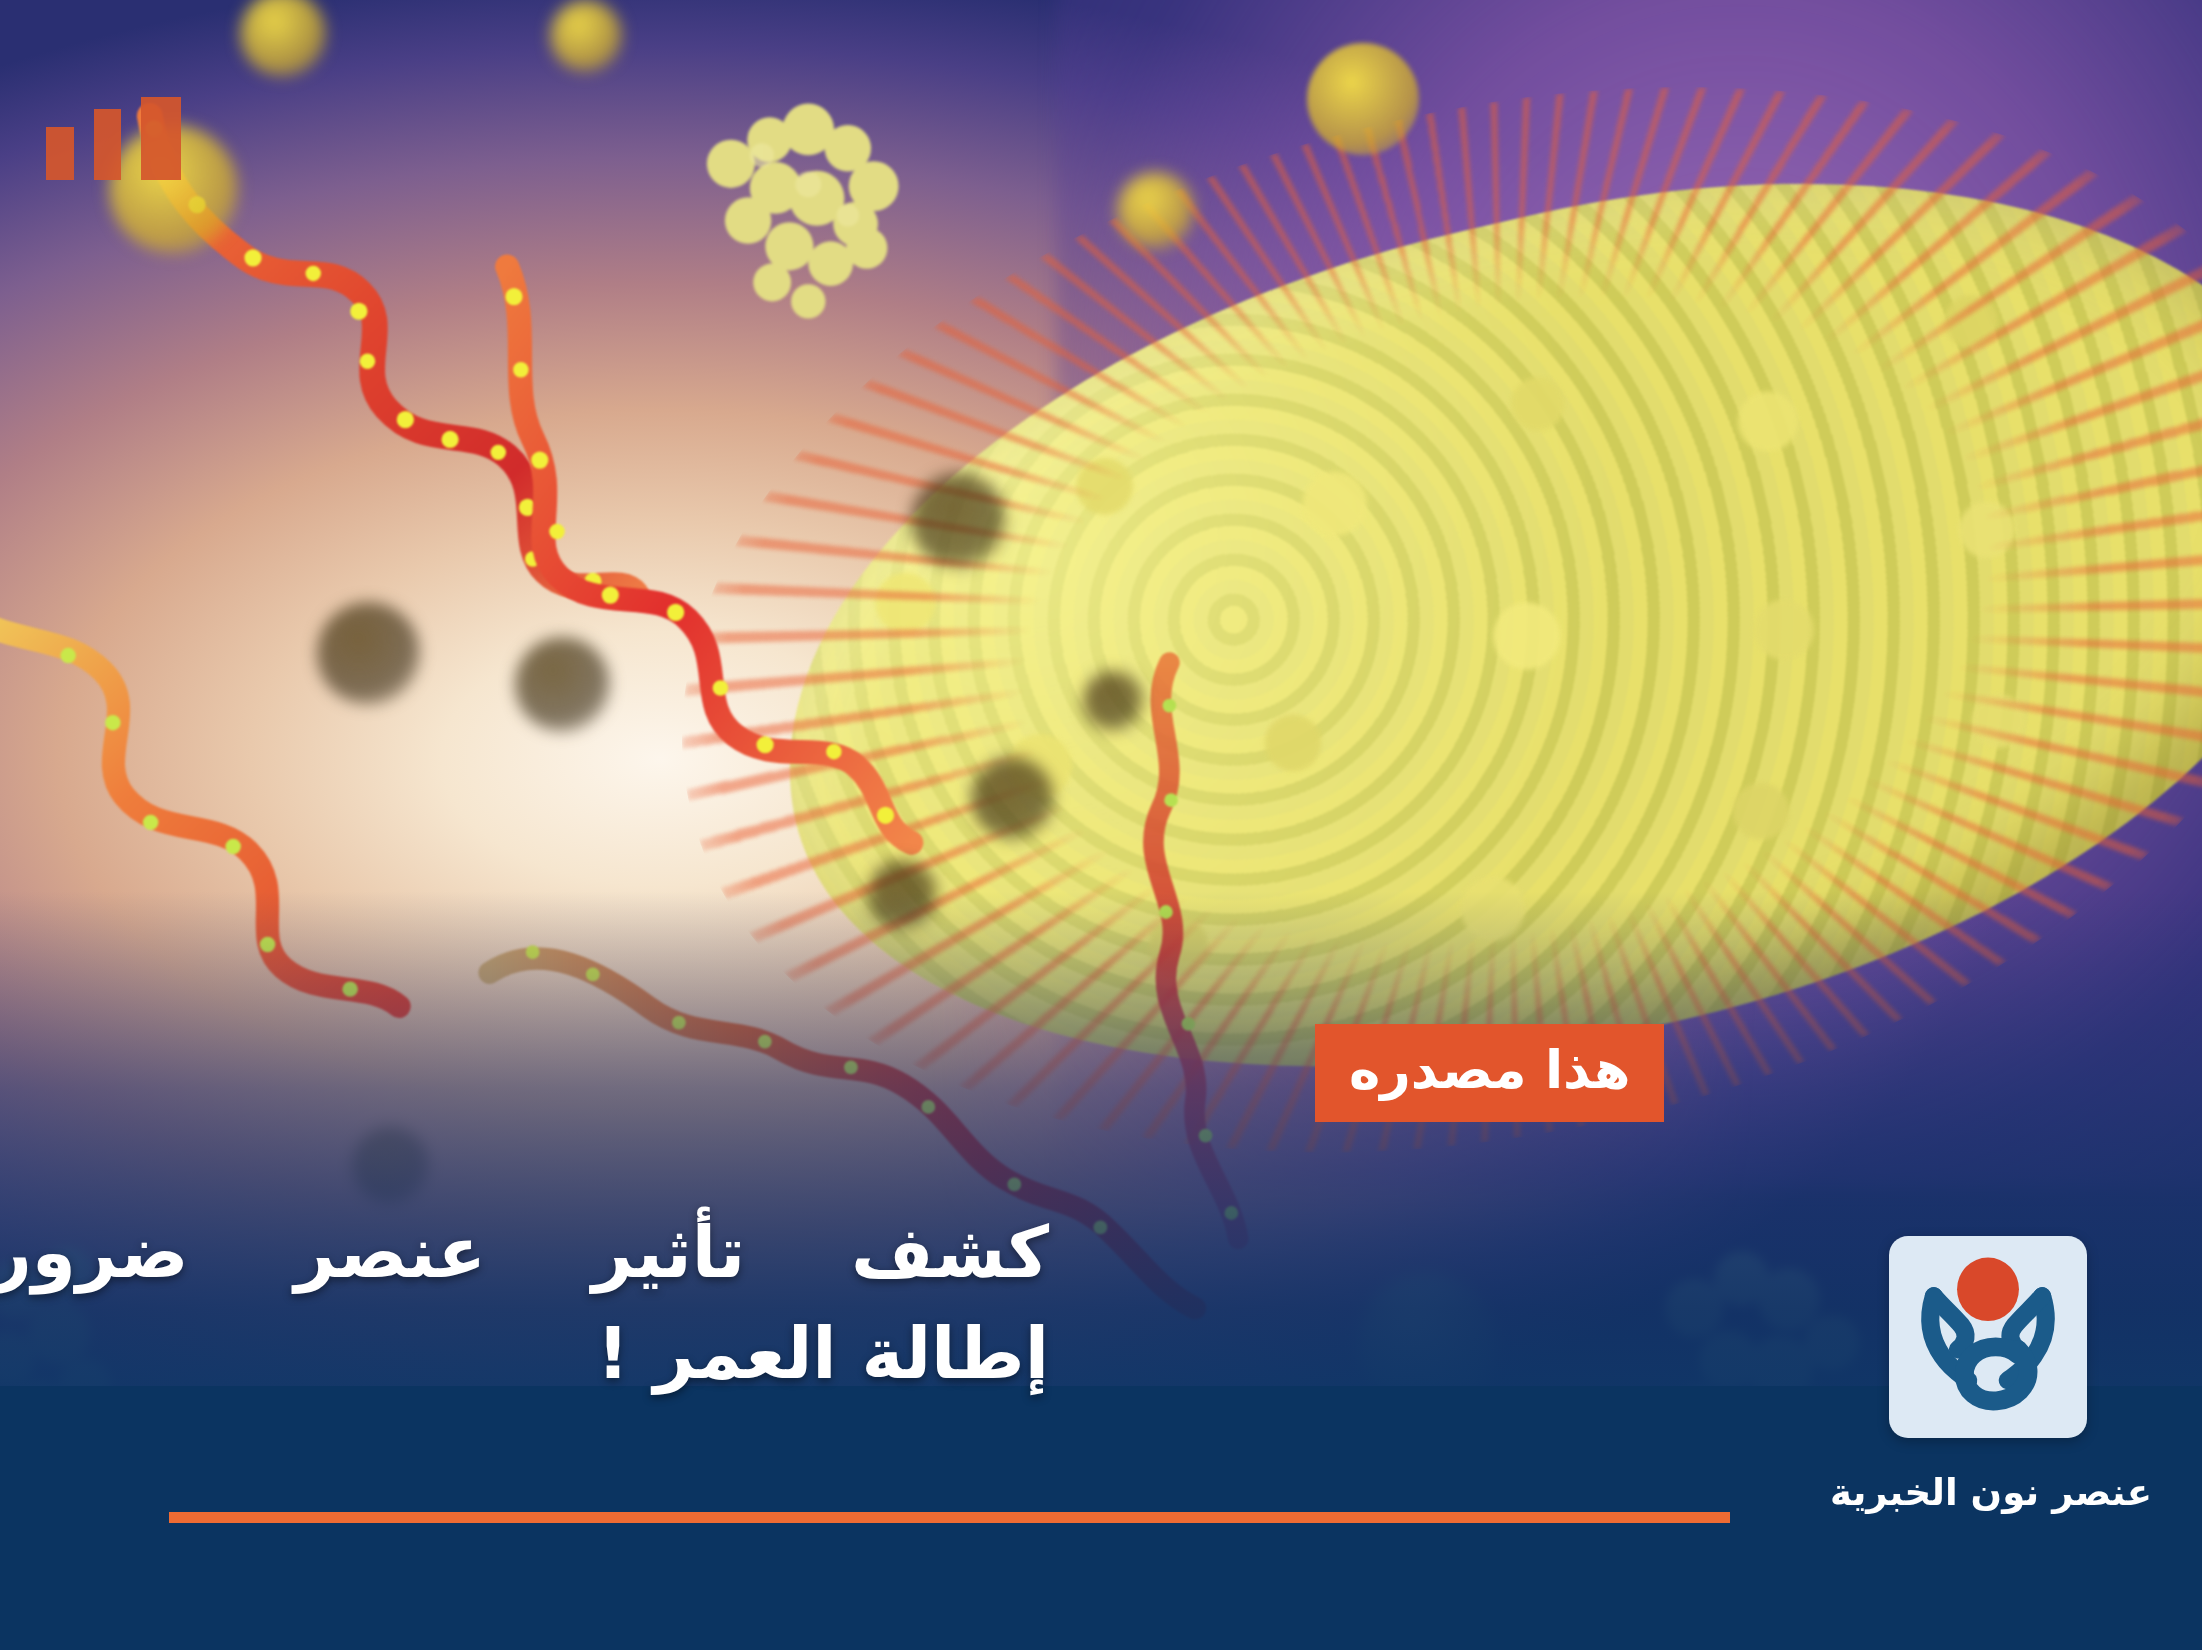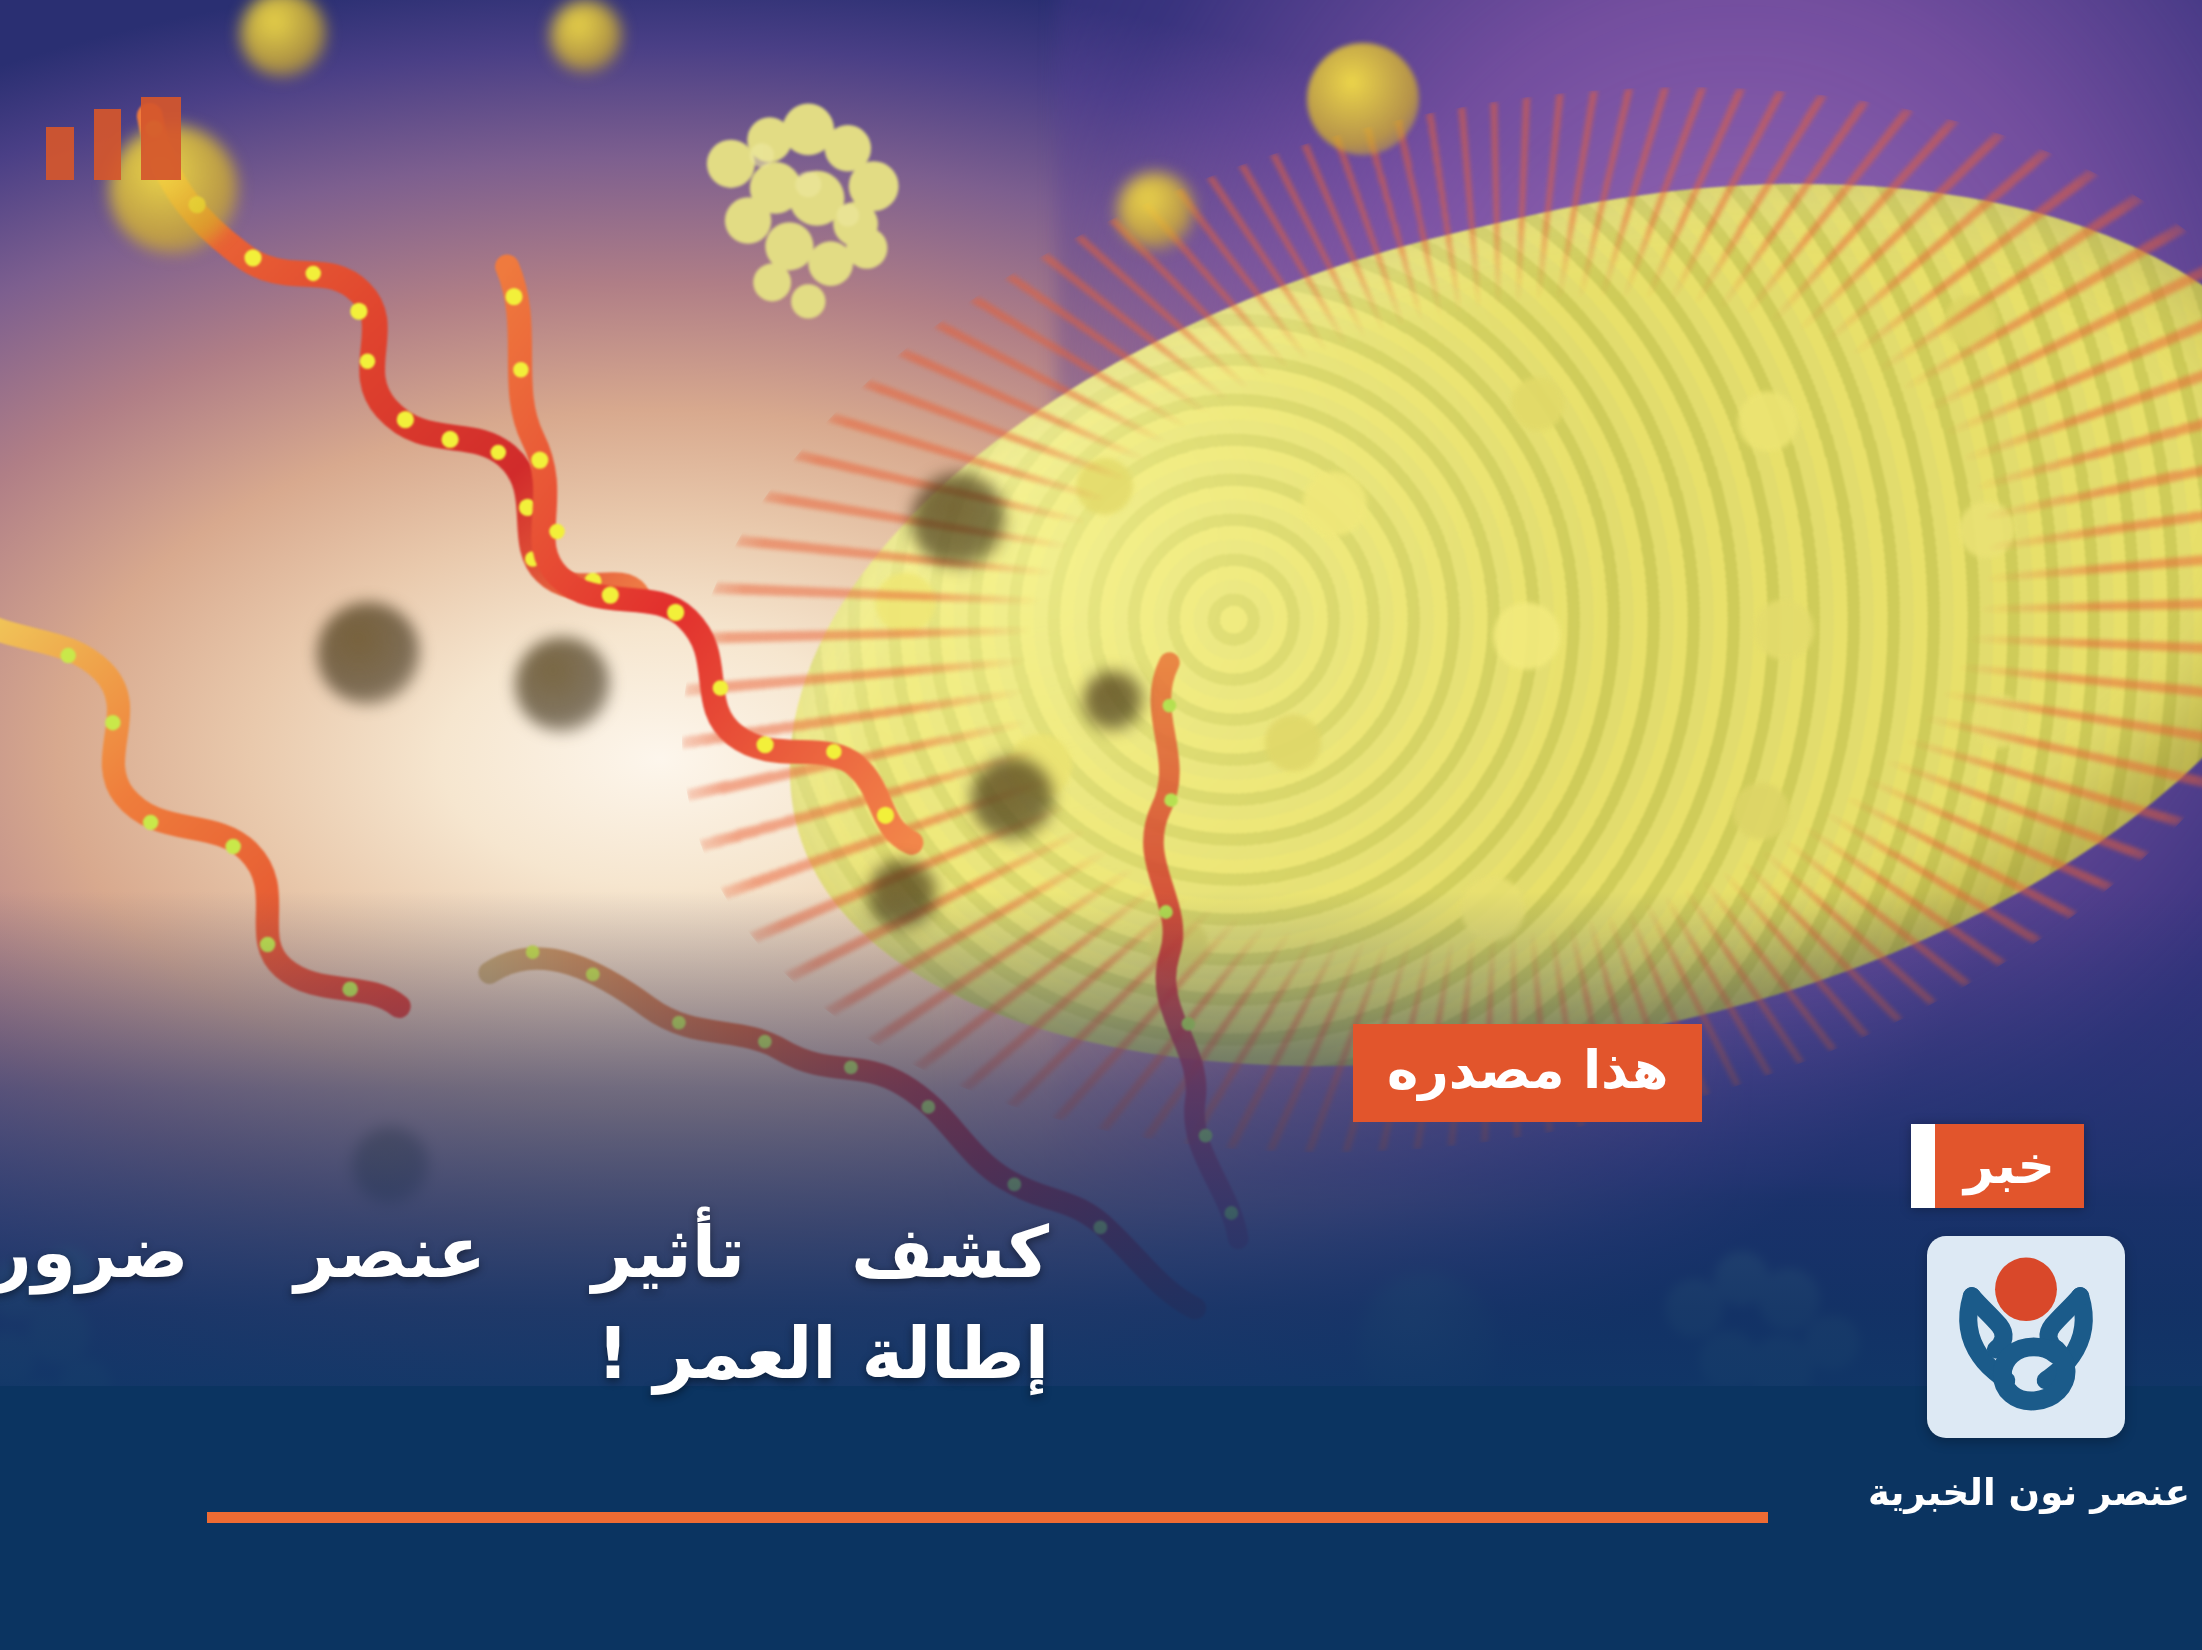--- a/index.html
+++ b/index.html
@@ -107,21 +107,21 @@
   .strand svg{display:block;overflow:visible;}
 
   
   .bars{position:absolute;left:47px;top:96px;display:flex;align-items:flex-end;gap:20px;height:84px;}
   .bars .b{background:#d4562c;opacity:.93;}
   .bars .b1{width:40px;height:83px;}
   .bars .b2{width:27.5px;height:71px;}
   .bars .b3{width:27.5px;height:53px;}
 
   
-  .fg{position:absolute;inset:0;margin-left:38px;}
+  .fg{position:absolute;inset:0;}
 
   .source-badge{
     position:absolute;
     left:1316px;top:1024px;
     padding:19px 34px 26px 34px;
     background:#e2552c;
     color:#fff;
     font-size:53px;
     font-weight:bold;
     line-height:1;
@@ -421,24 +421,20 @@
 
   <div class="fg">
 
     <div class="source-badge">هذا مصدره</div>
 
     <div class="headline">
       <span class="ln">كشف تأثير عنصر ضروري للصحة على</span>
       <span class="ln last">إطالة العمر !</span>
     </div>
 
-    <div class="news-chip">
-      <span class="chip-body">خبر</span>
-      <span class="white-bar"></span>
-    </div>
 
     <div class="logo-box">
       <svg viewBox="0 0 230 235" xmlns="http://www.w3.org/2000/svg" aria-hidden="true">
         <ellipse cx="115" cy="62" rx="36" ry="37" fill="#d9482a"></ellipse>
         <path d="M52,70 C44,96 48,120 62,140 C72,155 84,162 92,168" fill="none" stroke="#1b5b8a" stroke-width="21" stroke-linecap="round"></path>
         <path d="M52,70 C62,82 74,92 84,104 C92,114 90,124 80,132" fill="none" stroke="#1b5b8a" stroke-width="21" stroke-linecap="round"></path>
         <path d="M178,70 C186,96 182,120 168,140 C158,155 146,162 138,168" fill="none" stroke="#1b5b8a" stroke-width="21" stroke-linecap="round"></path>
         <path d="M178,70 C168,82 156,92 146,104 C138,114 140,124 150,132" fill="none" stroke="#1b5b8a" stroke-width="21" stroke-linecap="round"></path>
         <path d="M150,132 C164,146 166,166 152,180 C138,194 112,196 98,184
                  C84,172 84,150 98,138 C112,126 136,126 150,138" fill="none" stroke="#1b5b8a" stroke-width="22" stroke-linecap="round"></path>

